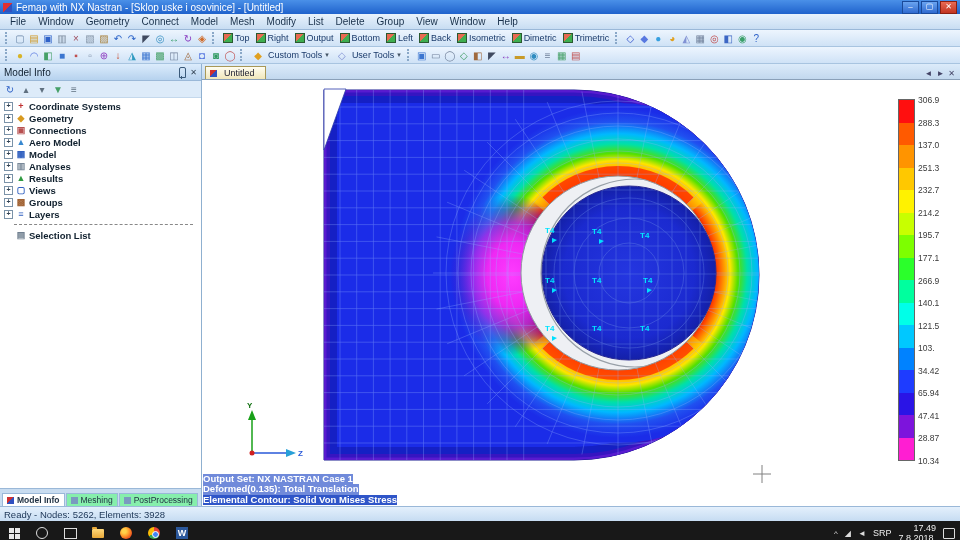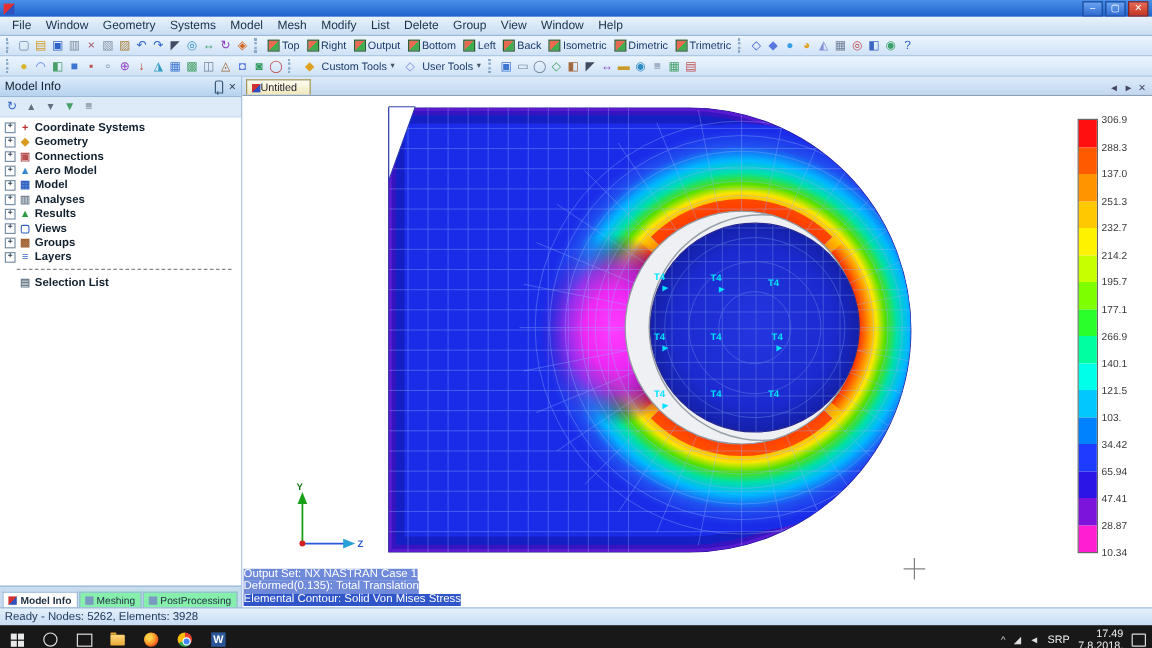--- a/index.html
+++ b/index.html
@@ -45,33 +45,33 @@
   .tree-icon{font-size:9px;width:10px;text-align:center;flex:none;}
   .tree-sep{border-top:1px dashed #888;margin:4px 8px 4px 14px;}
   .panel-tabs{height:17px;display:flex;align-items:flex-end;background:#c8dcf0;border-top:1px solid #9ab8d8;padding-left:2px;gap:1px;flex:none;}
   .panel-tab{font-size:8.5px;padding:1px 4px;background:#86efac;border:1px solid #9ab8d8;border-bottom:none;color:#234;display:flex;gap:3px;align-items:center;}
   .panel-tab.active{background:#fff;font-weight:bold;}
   .ptab-icon{width:7px;height:7px;flex:none;}
 
   
   .viewport{flex:1;display:flex;flex-direction:column;min-width:0;}
   .doc-tabbar{height:15px;display:flex;align-items:flex-end;padding-left:3px;background:linear-gradient(#dcebfa,#c2d8ee);flex:none;}
-  .doc-tab{font-size:9px;padding:1px 10px 1px 4px;background:linear-gradient(#fffdf0,#f0e6ba);border:1px solid #a89858;border-bottom:none;color:#223;display:flex;align-items:center;gap:0;}
+  .doc-tab{font-size:9px;padding:1px 10px 1px 4px;background:linear-gradient(#fffdf0,#f0e6ba);border:1px solid #a89858;border-bottom:none;color:#223;display:flex;align-items:center;gap:7px;}
   .doc-tab-icon{width:7px;height:7px;background:linear-gradient(135deg,#d03030 50%,#3050c0 50%);flex:none;}
   .doc-nav{margin-left:auto;display:flex;gap:4px;padding:0 5px 1px 0;font-size:8px;color:#446;align-items:center;}
   .canvas{flex:1;position:relative;background:#fff;border-top:1px solid #8aa0b8;}
   .canvas svg{position:absolute;left:0;top:0;}
 
   .legend{position:absolute;top:19px;right:8px;display:flex;gap:3px;height:362px;}
   .legend-bar{width:17px;height:100%;display:flex;flex-direction:column;border:1px solid #666;box-sizing:border-box;}
   .leg-seg{flex:1;}
   .legend-labels{display:flex;flex-direction:column;justify-content:space-between;font-size:8.5px;color:#3a3a3a;height:calc(100% + 9px);transform:translateY(-4.5px);text-align:left;width:34px;}
 
   .view-info{position:absolute;left:1px;bottom:1px;font-size:9.5px;color:#fff;line-height:10.5px;}
-  .view-info div{padding:0 0;background:rgba(72,105,208,0.78);width:max-content;}
+  .view-info div{padding:0 0;background:rgba(72,105,208,0.78);width:max-content;font-weight:bold;}
   .view-info div:last-child{background:#2f55c8;}
 
   
   .statusbar{height:14px;background:linear-gradient(#e4f0fc,#c6dcf2);border-top:1px solid #9ab8d8;display:flex;align-items:center;font-size:9.5px;color:#213a5a;padding:0 4px;flex:none;}
   .status-fields{margin-left:auto;display:flex;gap:2px;}
   .status-field{border:1px solid #a0bcd8;background:#d8e8f8;padding:0 5px;font-size:9px;}
 
   
   .taskbar{height:24px;background:#181818;display:flex;align-items:center;flex:none;color:#eee;}
   .tb-item{width:28px;height:24px;display:flex;align-items:center;justify-content:center;flex:none;}
@@ -90,32 +90,33 @@
   .clock{text-align:right;line-height:10px;font-size:9px;}
   .action-center{width:10px;height:9px;border:1px solid #ddd;border-radius:1px;}
 </style>
 </head>
 <body>
 
 <div class="screen">
 
   <div class="titlebar">
     <span class="app-icon"></span>
+    <span class="title-text">Femap with NX Nastran - [Sklop uske i osovinice] - [Untitled]</span>
     <span class="win-btns">
       <span class="win-btn">–</span>
       <span class="win-btn">▢</span>
       <span class="win-btn close">✕</span>
     </span>
   </div>
 
   <div class="menubar" id="menubar">
       <span class="menu-item">File</span>
       <span class="menu-item">Window</span>
       <span class="menu-item">Geometry</span>
-      <span class="menu-item">Systems</span>
+      <span class="menu-item">Connect</span>
       <span class="menu-item">Model</span>
       <span class="menu-item">Mesh</span>
       <span class="menu-item">Modify</span>
       <span class="menu-item">List</span>
       <span class="menu-item">Delete</span>
       <span class="menu-item">Group</span>
       <span class="menu-item">View</span>
       <span class="menu-item">Window</span>
       <span class="menu-item">Help</span>
     </div>

